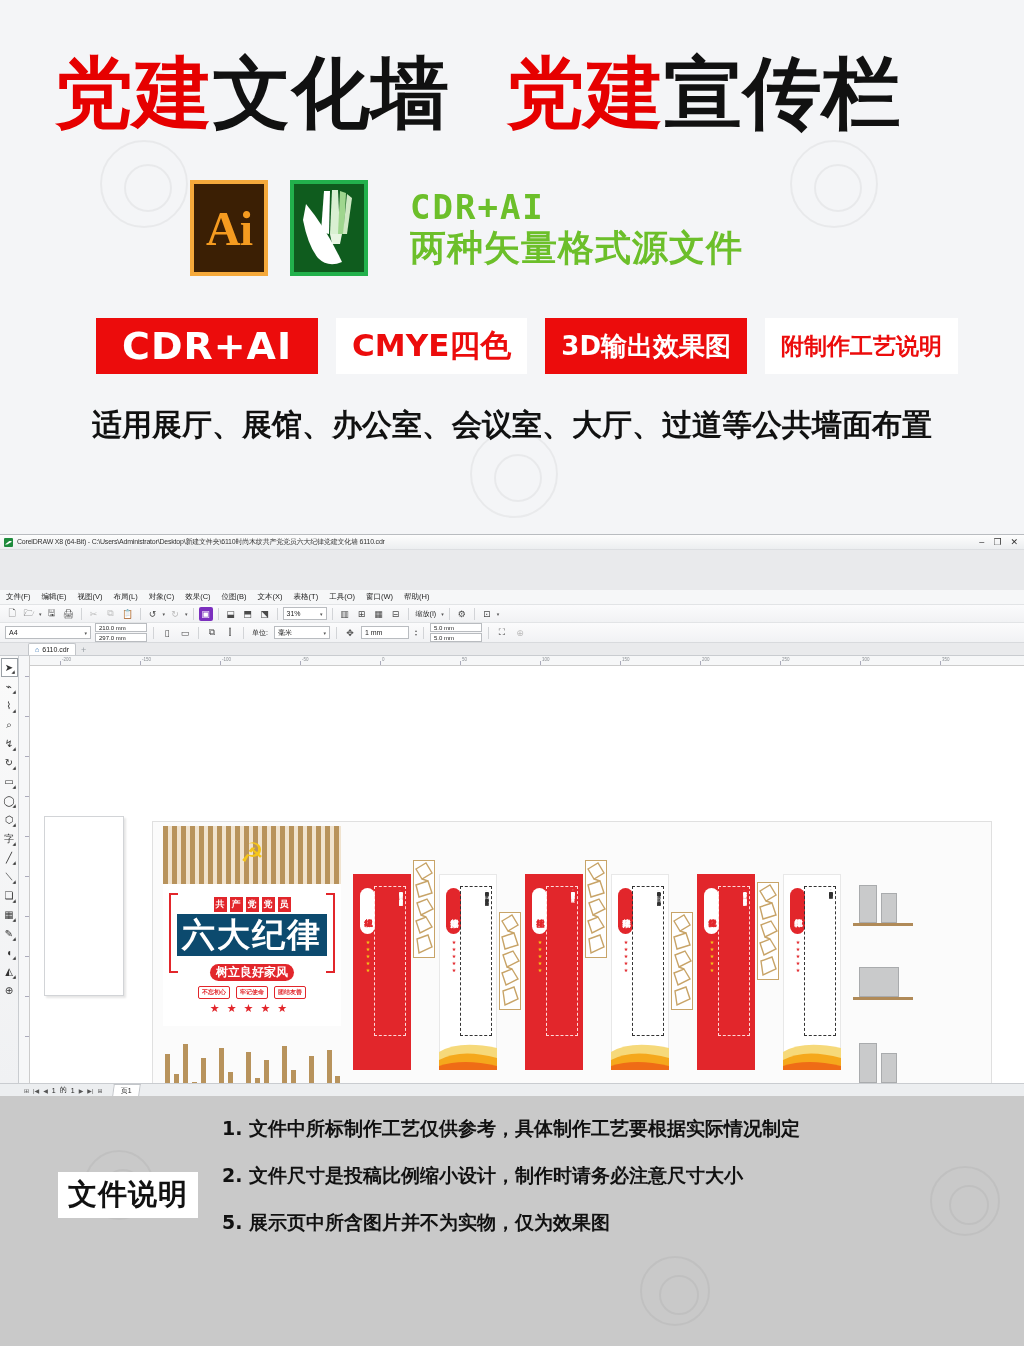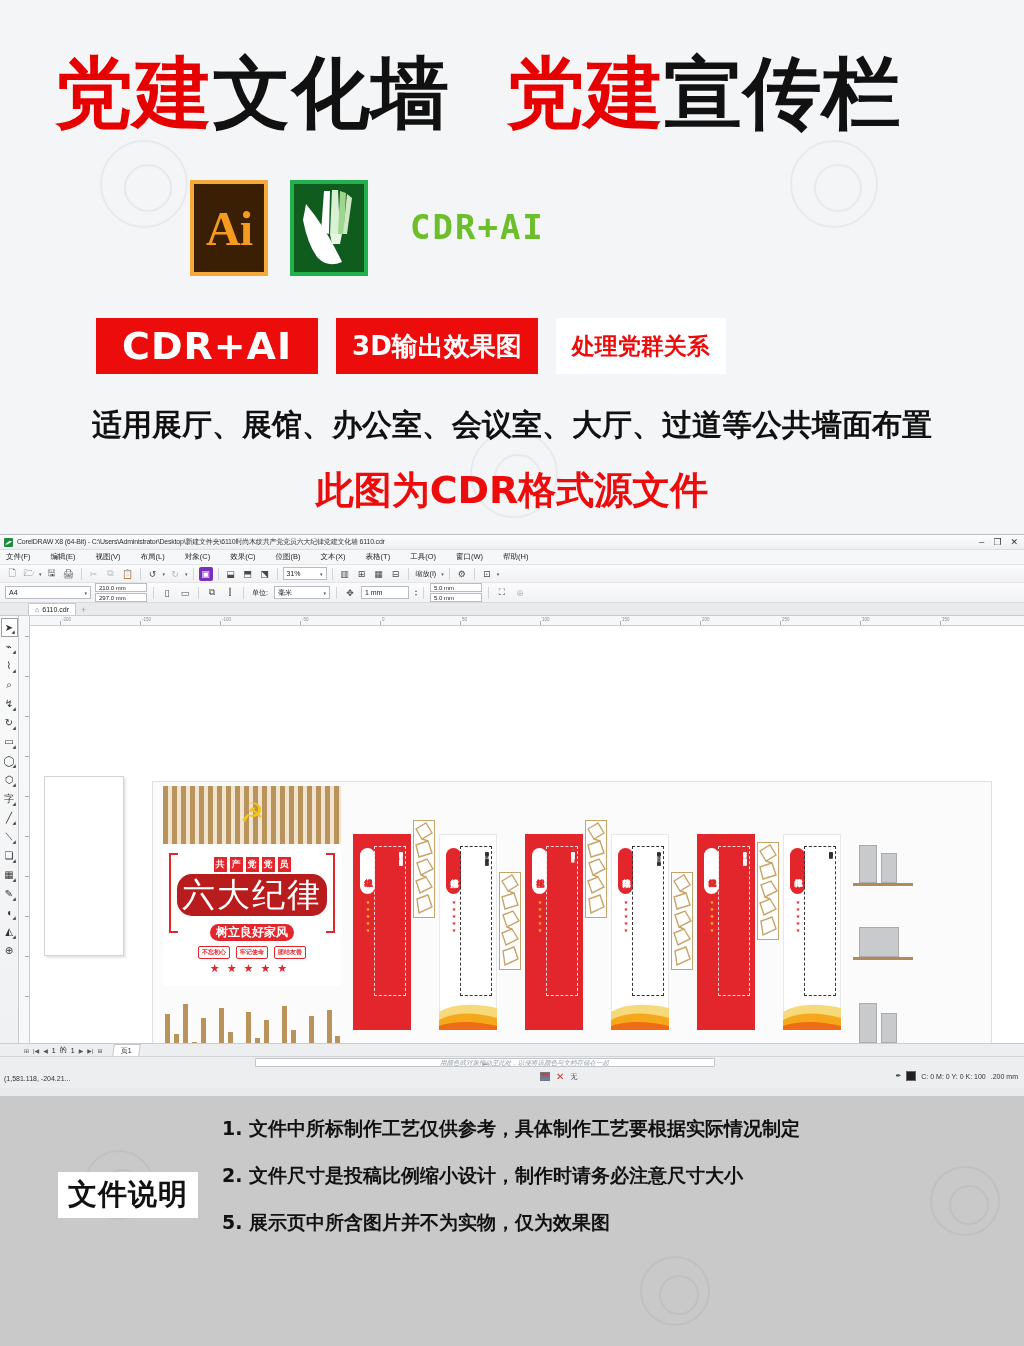--- a/index.html
+++ b/index.html
@@ -120,21 +120,21 @@
     letter-spacing: -0.2px;
   }
   .win-ctrls {
     position: absolute; right: 2px; top: 0; height: 15px;
     display: flex; align-items: center; gap: 9px; padding-right: 4px;
   }
   .win-ctrls span { font-size: 9px; color: #333; line-height: 1; cursor: default; }
 
   .menubar {
     height: 15px; background: #f6f7f8; display: flex; align-items: center;
-    padding-left: 6px; gap: 20px; border-bottom: 1px solid #e2e4e6;
+    padding-left: 6px; gap: 11px; border-bottom: 1px solid #e2e4e6; margin-top: 40px;
   }
   .menubar div { font-size: 7.5px; color: #1c1c1c; white-space: nowrap; }
 
   .toolbar {
     height: 18px; background: linear-gradient(#fbfbfc,#f1f2f4);
     display: flex; align-items: center; padding-left: 5px; gap: 3px;
     border-bottom: 1px solid #e2e4e6;
   }
   .toolbar2 {
     height: 20px; background: linear-gradient(#fbfbfc,#f1f2f4);
@@ -261,25 +261,24 @@
     font-family: "DejaVu Sans", sans-serif;
   }
   .bracket-l, .bracket-r {
     position: absolute; top: 9px; width: 9px; height: 80px;
     border: 2px solid #e2262b;
   }
   .bracket-l { left: 6px; border-right: none; }
   .bracket-r { right: 6px; border-left: none; }
   .big-title {
     position: absolute; left: 14px; top: 30px; width: 150px; height: 42px;
-    background: #b91c1c; color: #fff;
-    font-size: 33px; font-weight: normal; line-height: 42px; text-align: center;
+    background: #0c4a6e; color: #fff;
+    font-size: 33px; font-weight: bold; line-height: 42px; text-align: center;
     letter-spacing: 2px;
     font-family: "DejaVu Sans", sans-serif;
-    border-radius: 15px;
   }
   .pill {
     position: absolute; left: 47px; top: 80px; width: 84px; height: 17px;
     background: #e2262b; color: #fff; border-radius: 9px;
     font-size: 12px; font-weight: bold; line-height: 17px; text-align: center;
     font-family: "DejaVu Sans", sans-serif;
   }
   .mini-row {
     position: absolute; left: 14px; top: 102px; width: 150px;
     display: flex; justify-content: center; gap: 6px;
@@ -434,31 +433,32 @@
         <path d="M38 6 L44 6 L46 50 L36 50 Z" fill="#d9f0d2"></path>
         <path d="M30 7 L36 7 L35 50 L27 48 Z" fill="#ffffff"></path>
         <path d="M46 7 L52 9 L50 50 L44 50 Z" fill="#9fd68e"></path>
         <path d="M53 10 L58 14 L53 50 L49 50 Z" fill="#cfe8c4"></path>
         <path d="M36 50 L48 50 L46 60 L38 60 Z" fill="#e8f5e2"></path>
         <path d="M12 20 Q32 44 48 78 Q34 84 24 74 Q14 62 9 36 Z" fill="#ffffff"></path>
       </svg>
     </div>
     <div class="logo-text">
       <div class="l1">CDR+AI</div>
+      <div class="l2">两种矢量格式源文件</div>
     </div>
   </div>
 
   <div class="badge-row">
     <div class="badge solid b1">CDR+AI</div>
+    <div class="badge hollow b2">CMYE四色</div>
     <div class="badge solid b3">3D输出效果图</div>
-    <div class="badge hollow b4">处理党群关系</div>
+    <div class="badge hollow b4">附制作工艺说明</div>
   </div>
 
   <div class="sub-line">适用展厅、展馆、办公室、会议室、大厅、过道等公共墙面布置</div>
-  <div class="sub-line2">此图为CDR格式源文件</div>
 </div>
 
 <div class="cdr-win">
 
   <div class="titlebar">
     <div class="doc-ico"></div>
     <div class="t-text">CorelDRAW X8 (64-Bit) - C:\Users\Administrator\Desktop\新建文件夹\6110时尚木纹共产党党员六大纪律党建文化墙 6110.cdr</div>
     <div class="win-ctrls">
       <span>–</span>
       <span>❐</span>

